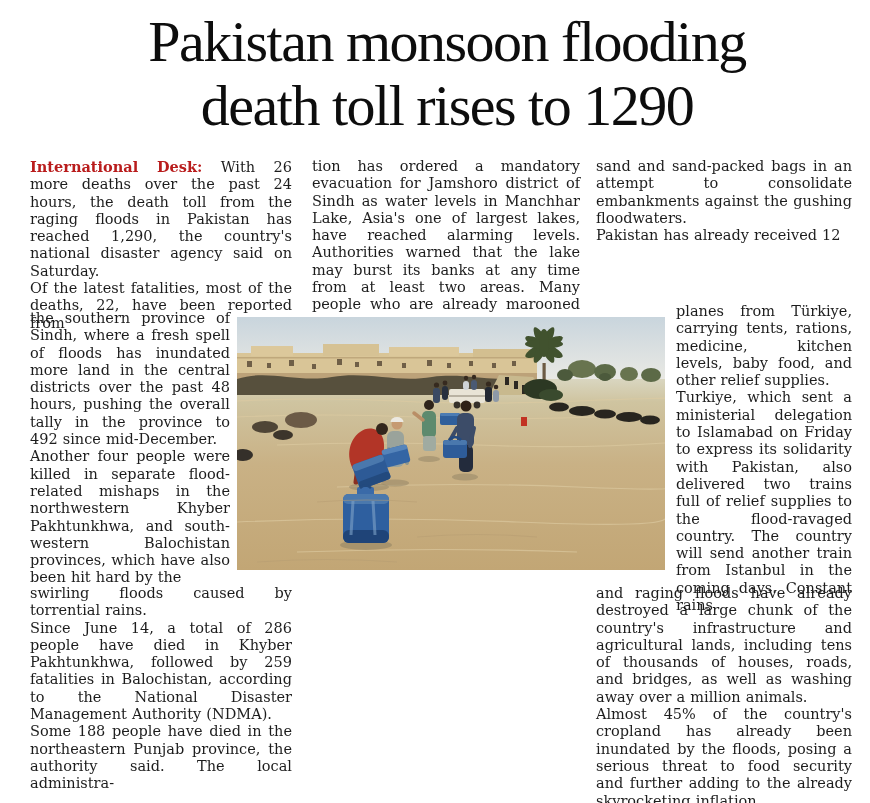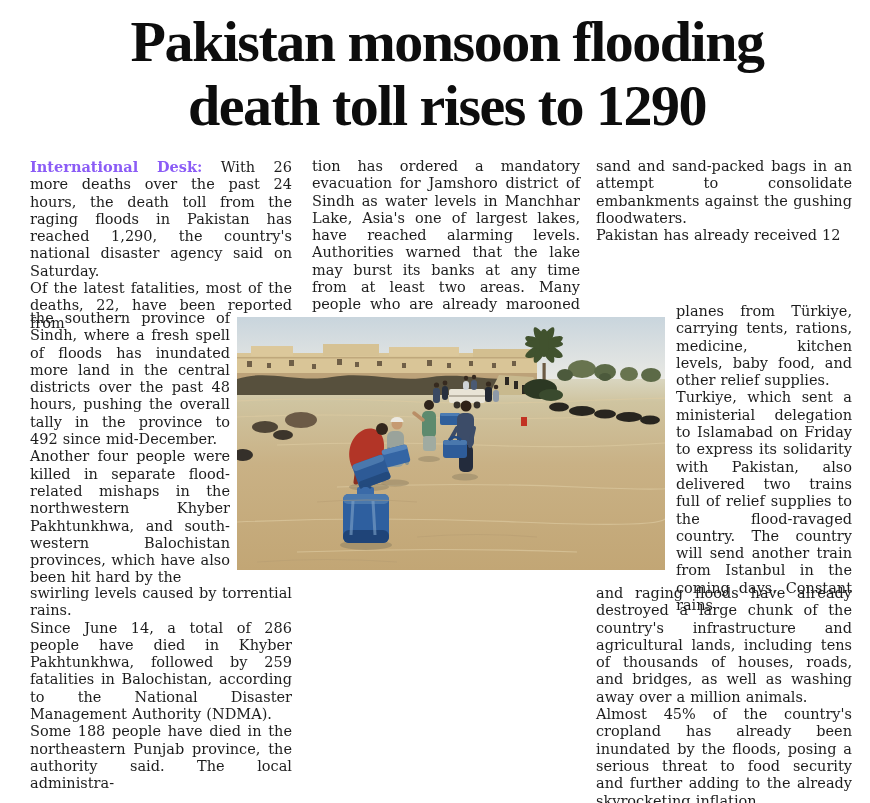--- a/index.html
+++ b/index.html
@@ -5,27 +5,27 @@
   html,body{margin:0;padding:0;background:#ffffff;}
   .page{
     position:relative;width:870px;height:803px;background:#ffffff;
     font-family:"DejaVu Serif","Liberation Serif",serif;color:#1d1d1d;
     overflow:hidden;
   }
   .headline{
     position:absolute;left:0;top:10px;width:870px;text-align:center;
     font-family:"Liberation Serif","DejaVu Serif",serif;color:#0d0d0d;
   }
-  .headline-line{font-size:58px;line-height:64px;letter-spacing:-1.5px;font-weight:700;padding-left:24px;}
+  .headline-line{font-size:58px;line-height:64px;letter-spacing:-1.5px;font-weight:400;padding-left:24px;}
   .block{
     position:absolute;text-align:justify;font-size:14.5px;line-height:17.3px;
     word-spacing:0.5px;
   }
   .block p{margin:0;padding:0;}
-  .lead{font-weight:bold;color:#8b5cf6;}
+  .lead{font-weight:bold;color:#b91c1c;}
   .photo{position:absolute;left:237px;top:317px;width:428px;height:253px;}
   .photo svg{display:block;}
 </style>
 </head>
 <body>
 
 <div class="page">
 
   <header class="headline">
     <div class="headline-line">Pakistan monsoon flooding</div>
@@ -36,21 +36,21 @@
     <p><strong class="lead">International Desk:</strong><span> With 26 more deaths over the past 24 hours, the death toll from the raging floods in Pakistan has reached 1,290, the country's national disaster agency said on Saturday.</span></p>
     <p>Of the latest fatalities, most of the deaths, 22, have been reported from</p>
   </section>
 
   <section class="block" style="left:30px;top:310px;width:200px">
     <p>the southern province of Sindh, where a fresh spell of floods has inundated more land in the central districts over the past 48 hours, pushing the overall tally in the province to 492 since mid-December.</p>
     <p>Another four people were killed in separate flood-related mishaps in the northwestern Khyber Pakhtunkhwa, and south-western Balochistan provinces, which have also been hit hard by the</p>
   </section>
 
   <section class="block" style="left:30px;top:585px;width:262px">
-    <p>swirling levels caused by torrential rains.</p>
+    <p>swirling floods caused by torrential rains.</p>
     <p>Since June 14, a total of 286 people have died in Khyber Pakhtunkhwa, followed by 259 fatalities in Balochistan, according to the National Disaster Management Authority (NDMA).</p>
     <p>Some 188 people have died in the northeastern Punjab province, the authority said. The local administra-</p>
   </section>
 
   <section class="block" style="left:312px;top:158px;width:268px">
     <p>tion has ordered a mandatory evacuation for Jamshoro district of Sindh as water levels in Manchhar Lake, Asia's one of largest lakes, have reached alarming levels. Authorities warned that the lake may burst its banks at any time from at least two areas. Many people who are already marooned are</p>
   </section>
 
   <section class="block" style="left:312px;top:584px;width:268px">
   </section>

